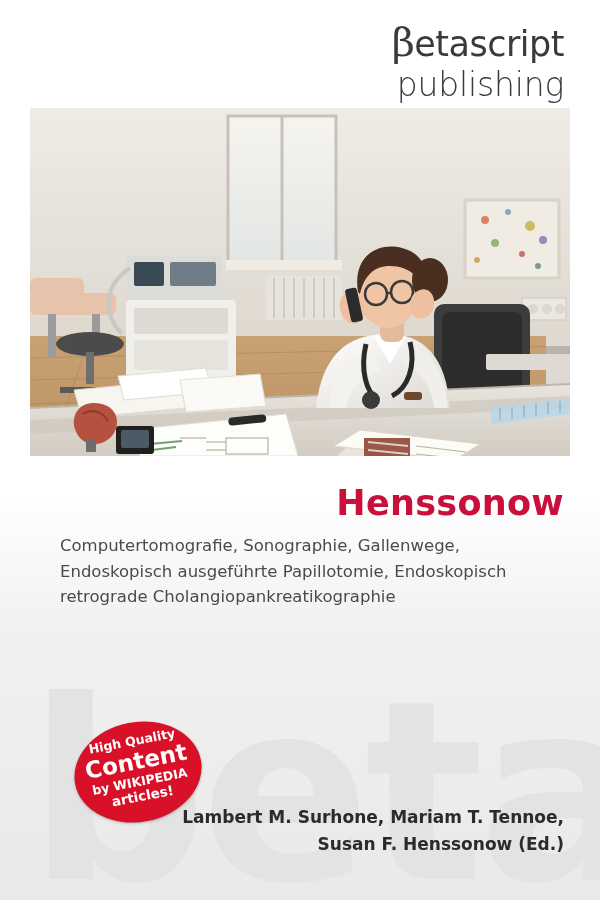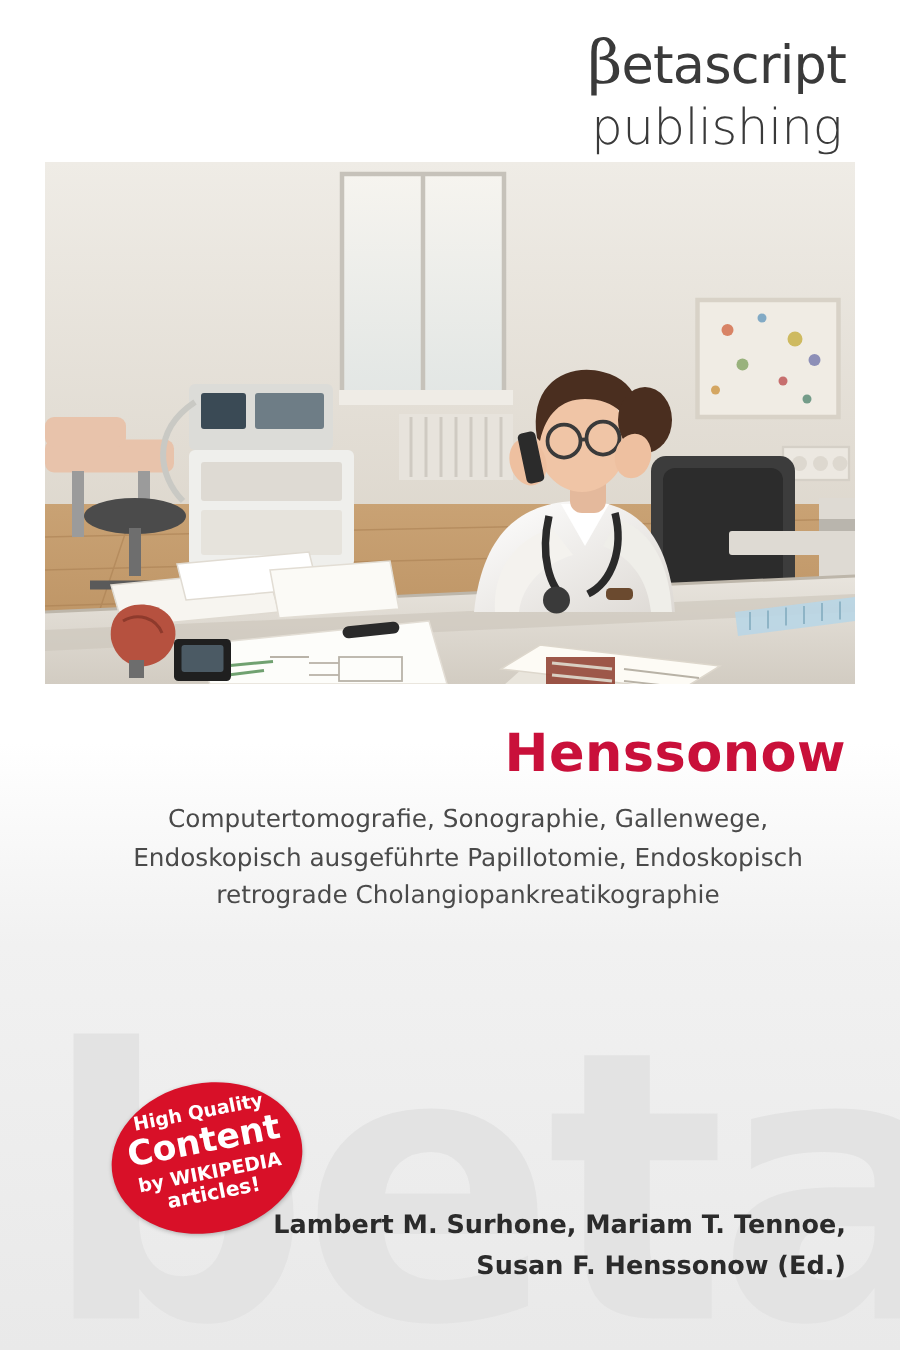--- a/index.html
+++ b/index.html
@@ -19,21 +19,21 @@
     height: 900px;
     background: linear-gradient(180deg, #ffffff 0%, #ffffff 55%, #f1f1f1 70%, #e9e9e9 100%);
     overflow: hidden;
   }
 
   
   .publisher {
     position: absolute;
     top: 22px;
     right: 36px;
-    text-align: center;
+    text-align: right;
     line-height: 1.0;
     color: #3a3a3a;
   }
   .publisher .line1 {
     font-size: 35px;
     letter-spacing: -0.5px;
     font-weight: 400;
   }
   .publisher .line1 .beta-glyph {
     font-family: "DejaVu Serif", "Liberation Serif", serif;
@@ -82,21 +82,21 @@
     color: #c9103a;
     font-size: 35px;
     font-weight: 700;
     letter-spacing: 0.3px;
   }
   .subtitle {
     position: absolute;
     top: 533px;
     left: 60px;
     right: 36px;
-    text-align: center;
+    text-align: left;
     color: #4a4a4a;
     font-size: 16.5px;
     line-height: 1.55;
     font-weight: 400;
   }
 
   
   .authors {
     position: absolute;
     right: 36px;

